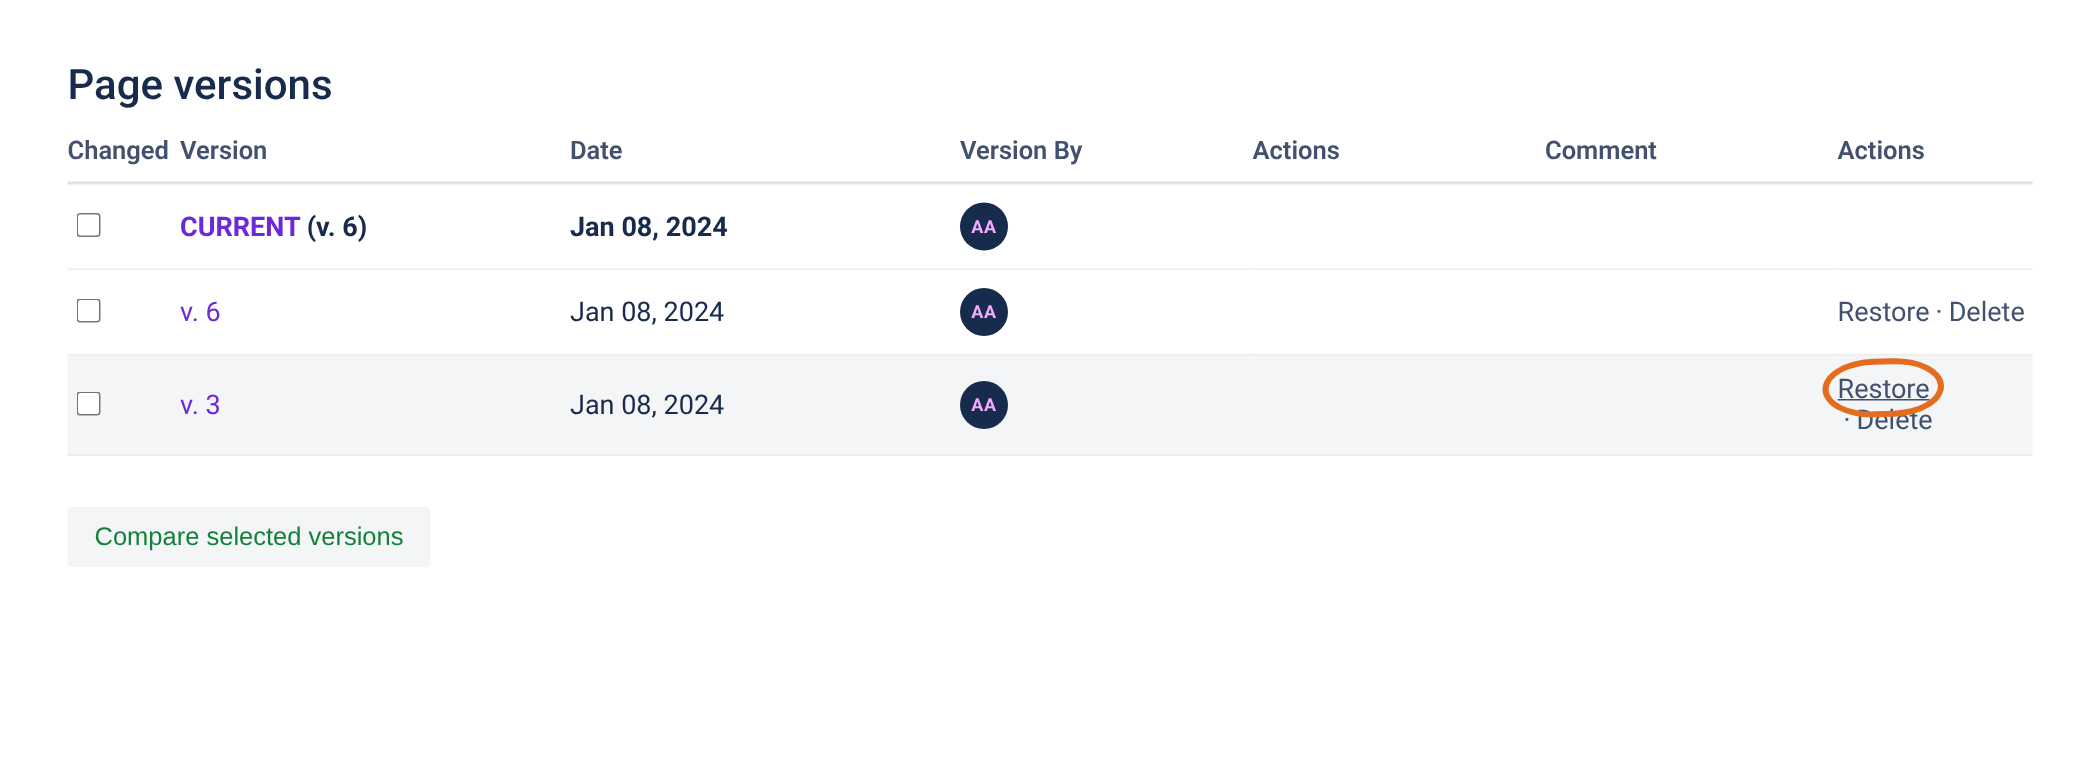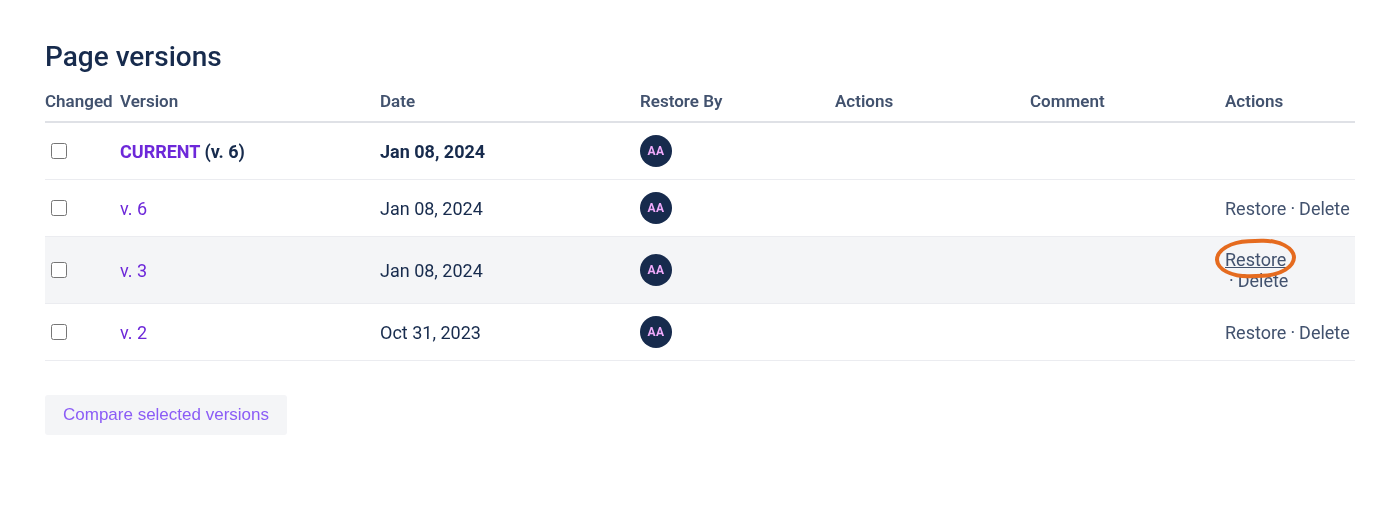--- a/index.html
+++ b/index.html
@@ -101,21 +101,21 @@
     pointer-events: none;
     transform: rotate(-2deg);
   }
 
   .footer-controls {
     margin-top: 34px;
   }
   .compare-btn {
     display: inline-block;
     background: #F4F5F7;
-    color: #8b5cf6;
+    color: #15803d;
     font-size: 17px;
     padding: 10px 18px;
     border: none;
     border-radius: 3px;
     cursor: not-allowed;
   }
 </style>
 </head>
 <body>
 
@@ -130,21 +130,21 @@
       <col class="col-changed">
       <col class="col-status">
       <col class="col-comment">
       <col class="col-actions">
     </colgroup>
     <thead>
       <tr>
         <th>Changed</th>
         <th>Version</th>
         <th>Date</th>
-        <th>Restore By</th>
+        <th>Version By</th>
         <th>Actions</th>
         <th>Comment</th>
         <th>Actions</th>
       </tr>
     </thead>
     <tbody id="versions-body">
         <tr>
           <td><input type="checkbox" class="row-check" style=""></td>
           <td><span class="link bold">CURRENT</span><span class="bold"> (v. 6)</span></td>
           <td class="bold"><span>Jan 08, 2024</span></td>
@@ -164,29 +164,20 @@
         </tr>
         <tr class="highlight">
           <td><input type="checkbox" class="row-check" style=""></td>
           <td><span class="link">v. 3</span></td>
           <td><span>Jan 08, 2024</span></td>
           <td><span class="avatar">AA</span></td>
           <td></td>
           <td></td>
           <td class="actions-cell"><span class="restore-callout"><span class="ring"></span><span class="action-link">Restore</span></span><span class="sep">·</span><span class="action-link">Delete</span></td>
         </tr>
-        <tr>
-          <td><input type="checkbox" class="row-check" style=""></td>
-          <td><span class="link">v. 2</span></td>
-          <td><span>Oct 31, 2023</span></td>
-          <td><span class="avatar">AA</span></td>
-          <td></td>
-          <td></td>
-          <td class="actions-cell"><span class="action-link">Restore</span><span class="sep">·</span><span class="action-link">Delete</span></td>
-        </tr>
       </tbody>
   </table>
 
   <div class="footer-controls">
     <button class="compare-btn" disabled="">Compare selected versions</button>
     <br>
     
   </div>
 </div>
 

